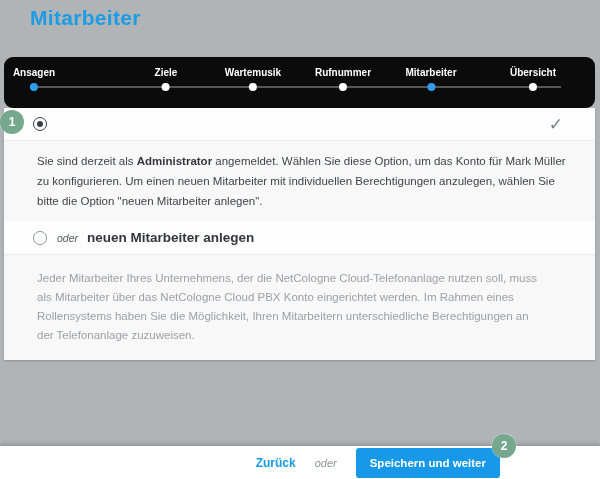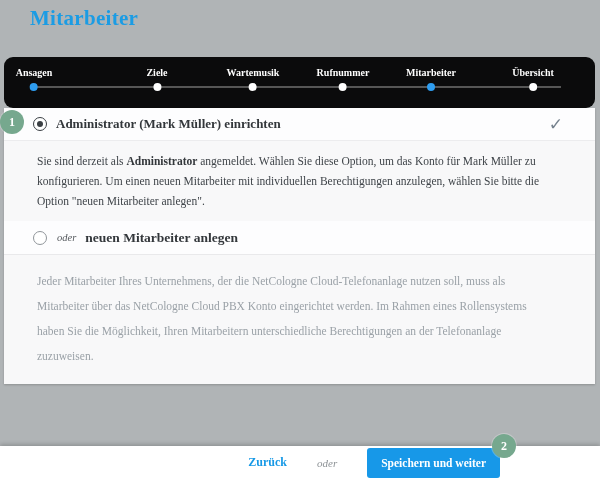--- a/index.html
+++ b/index.html
@@ -1,50 +1,50 @@
 <!DOCTYPE html>
 <html><head>
 <meta charset="utf-8">
 <style>
   html,body{margin:0;padding:0;}
   .page{position:relative;width:600px;height:479px;background:#b0b4b6;overflow:hidden;
-        font-family:Liberation Serif, serif;-webkit-font-smoothing:antialiased;}
+        font-family:Liberation Sans, sans-serif;-webkit-font-smoothing:antialiased;}
   .page-title{position:absolute;left:30px;top:6px;margin:0;font-size:21px;font-weight:bold;
         color:#1b9ce4;letter-spacing:.3px;}
   
   .stepper{position:absolute;left:4px;top:57px;width:591px;height:51px;background:#0b0b0c;border-radius:9px;}
   .track{position:absolute;left:30px;width:527px;top:29px;height:2px;background:#565656;}
   .step{position:absolute;top:0;transform:translateX(-50%);text-align:center;cursor:pointer;}
   .step-label{display:block;margin-top:10px;font-size:10px;font-weight:bold;color:#fff;white-space:nowrap;}
   .step-dot{position:absolute;left:50%;top:26px;transform:translateX(-50%);
         width:8px;height:8px;border-radius:50%;background:#fff;}
   .step-dot[data-state="active"]{background:#2e9df0;}
-  .s0{left:30px}.s1{left:153px}.s2{left:249px}.s3{left:339px}.s4{left:427px}.s5{left:529px}
+  .s0{left:30px}.s1{left:162px}.s2{left:249px}.s3{left:339px}.s4{left:427px}.s5{left:529px}
   
   .card{position:absolute;left:4px;top:108px;width:591px;background:#fdfdfe;
         box-shadow:0 1px 2px rgba(0,0,0,.2);}
   .option-row{display:flex;align-items:center;height:32px;padding-left:29px;background:#fdfdfe;cursor:pointer;}
   .radio{width:12px;height:12px;border:1px solid #90959a;border-radius:50%;background:#fff;
         display:inline-flex;align-items:center;justify-content:center;flex:0 0 auto;cursor:pointer;}
   .radio.checked{border-color:#3a3f44;}
   .radio-dot{width:6px;height:6px;border-radius:50%;background:#3a3f44;}
   .option-label{font-size:13px;font-weight:bold;color:#33373b;margin-left:9px;}
   .check{margin-left:auto;margin-right:32px;color:#76828e;font-size:17px;line-height:1;}
   .divider{height:1px;background:#ececee;}
   .desc{padding:10px 22px 10px 33px;font-size:11.5px;line-height:20px;color:#3f4449;background:#f8f8f9;}
   .desc b{color:#33373b;}
   .row2{height:33px;background:#fdfdfe;}
   .oder{font-size:10.5px;font-style:italic;color:#54585c;margin-left:10px;}
   .row2 .option-label{font-size:13.5px;}
-  .info{padding:14px 48px 15px 33px;font-size:11.5px;line-height:25px;color:#9aa1a7;
+  .info{padding:14px 48px 15px 33px;font-size:11.5px;line-height:19px;color:#9aa1a7;
         background:#f8f8f9;border-top:1px solid #e9e9eb;}
   
   .footer{position:absolute;left:0;bottom:0;width:600px;height:33px;background:#fff;
         box-sizing:border-box;display:flex;align-items:center;justify-content:flex-end;
-        gap:30px;padding-right:100px;box-shadow:0 -2px 4px rgba(0,0,0,.18);}
+        gap:19px;padding-right:100px;box-shadow:0 -2px 4px rgba(0,0,0,.18);}
   .back{color:#1799e6;font-weight:bold;font-size:12px;text-decoration:none;cursor:pointer;}
   .or{color:#8d9296;font-style:italic;font-size:11px;}
   .submit{background:#1798e8;color:#fff;font-weight:bold;font-size:11.5px;border:none;
         border-radius:3px;height:30px;padding:0 14px;font-family:inherit;cursor:pointer;}
   
   .badge{position:absolute;width:24px;height:24px;border-radius:50%;background:#76a88e;
         color:#fff;font-size:12px;font-weight:bold;display:flex;align-items:center;
         justify-content:center;box-shadow:0 0 0 1px rgba(255,255,255,.25);}
   .badge1{left:0;top:110px;}
   .badge2{left:492px;top:434px;}
@@ -83,21 +83,20 @@
       <span class="step-dot" data-state="pending"></span>
     </div>
   </div>
 
   <div class="card">
 
     <div class="option-row">
       <span class="radio checked">
           <span class="radio-dot"></span>
         </span>
-      <span class="option-label">Administrator (Mark Müller) einrichten</span>
       <span class="check">✓</span>
     </div>
 
     <div class="divider"></div>
 
     <div class="desc"><span>Sie sind derzeit als </span><b>Administrator</b><span> angemeldet. Wählen Sie diese Option, um das Konto für Mark Müller zu konfigurieren. Um einen neuen Mitarbeiter mit individuellen Berechtigungen anzulegen, wählen Sie bitte die Option "neuen Mitarbeiter anlegen".</span></div>
 
     <div class="option-row row2">
       <span class="radio"></span>
       <span class="oder">oder</span>

